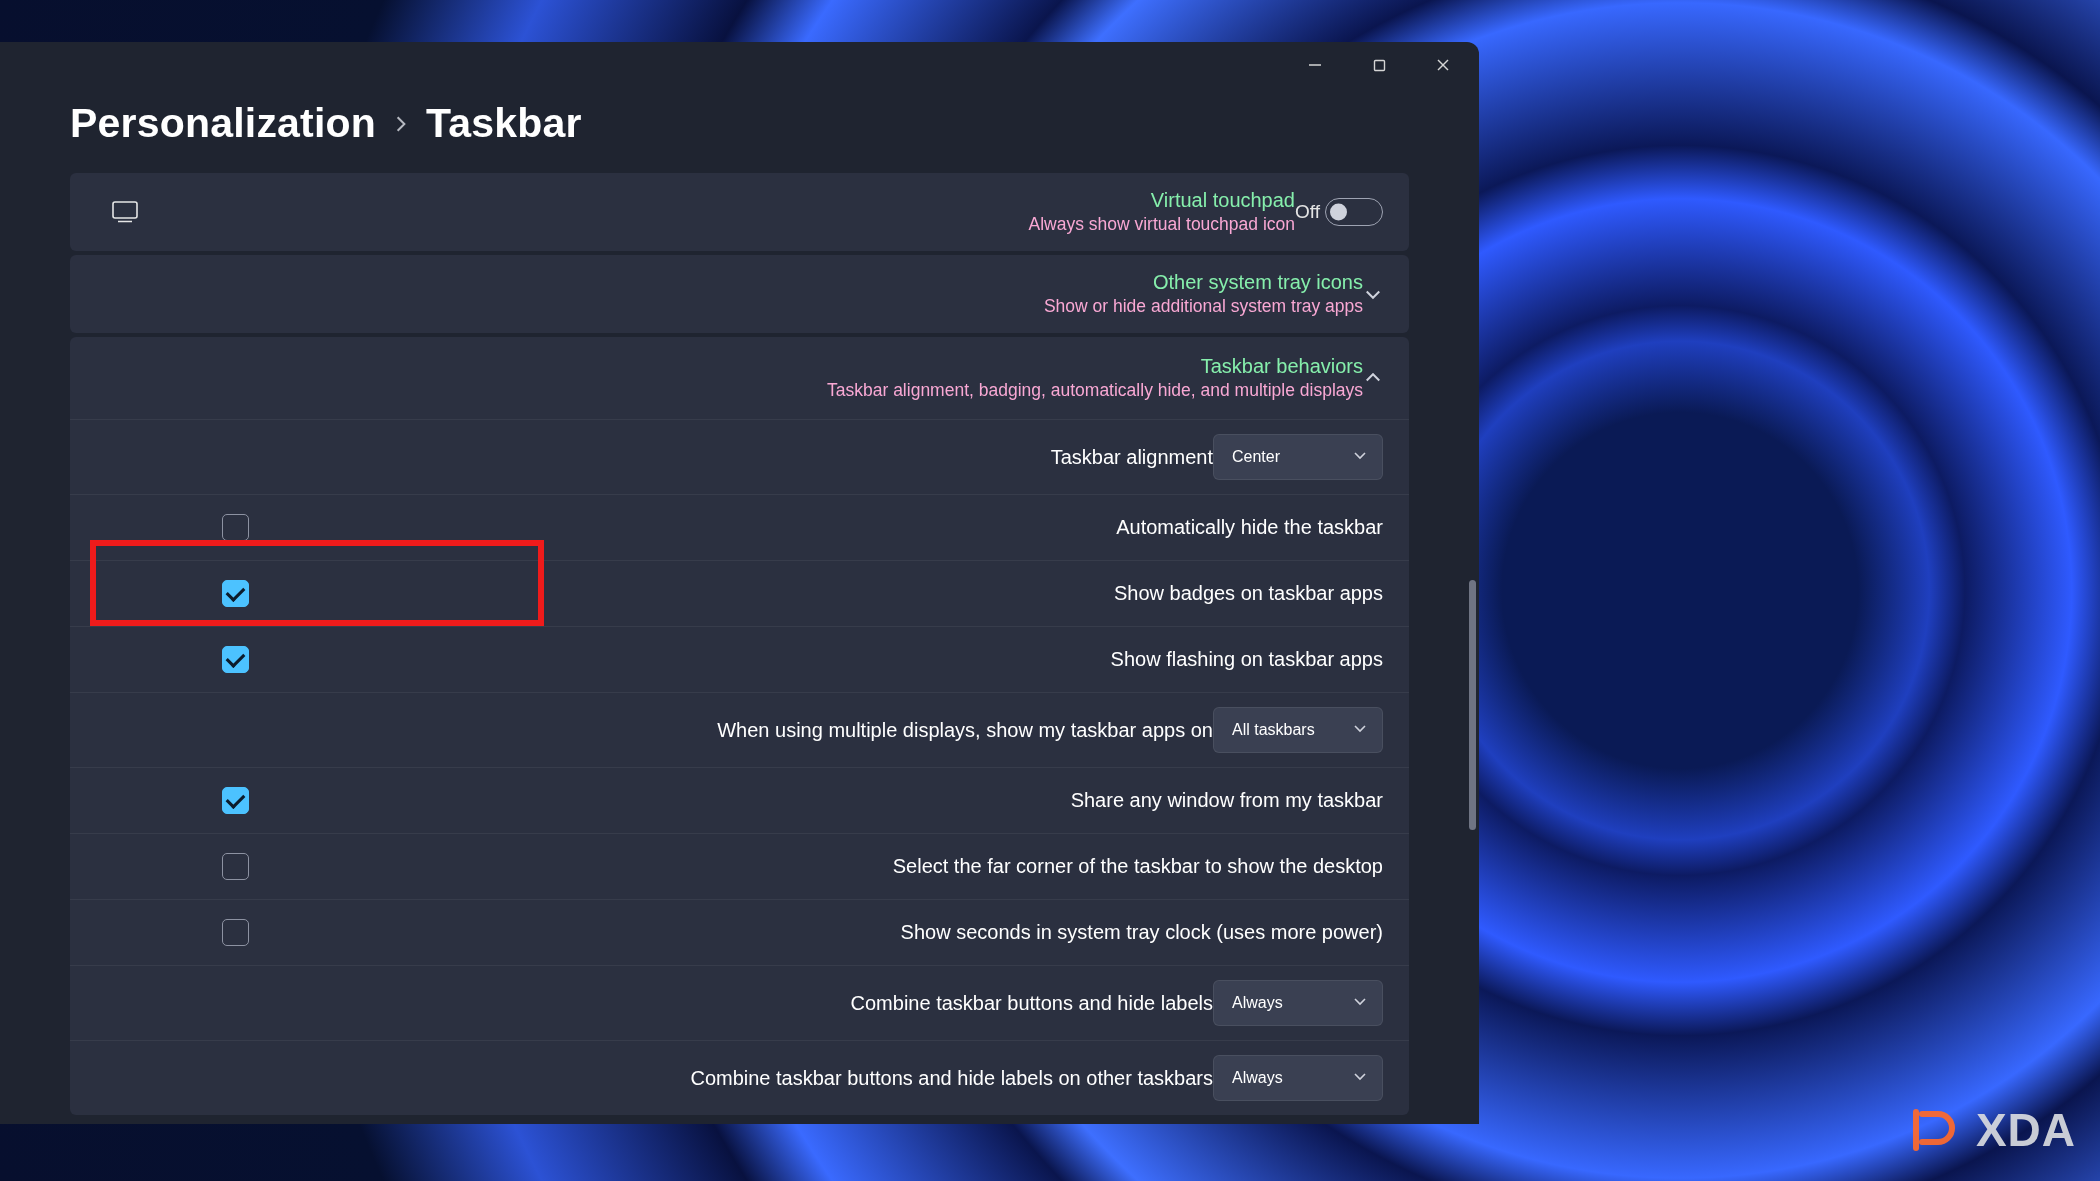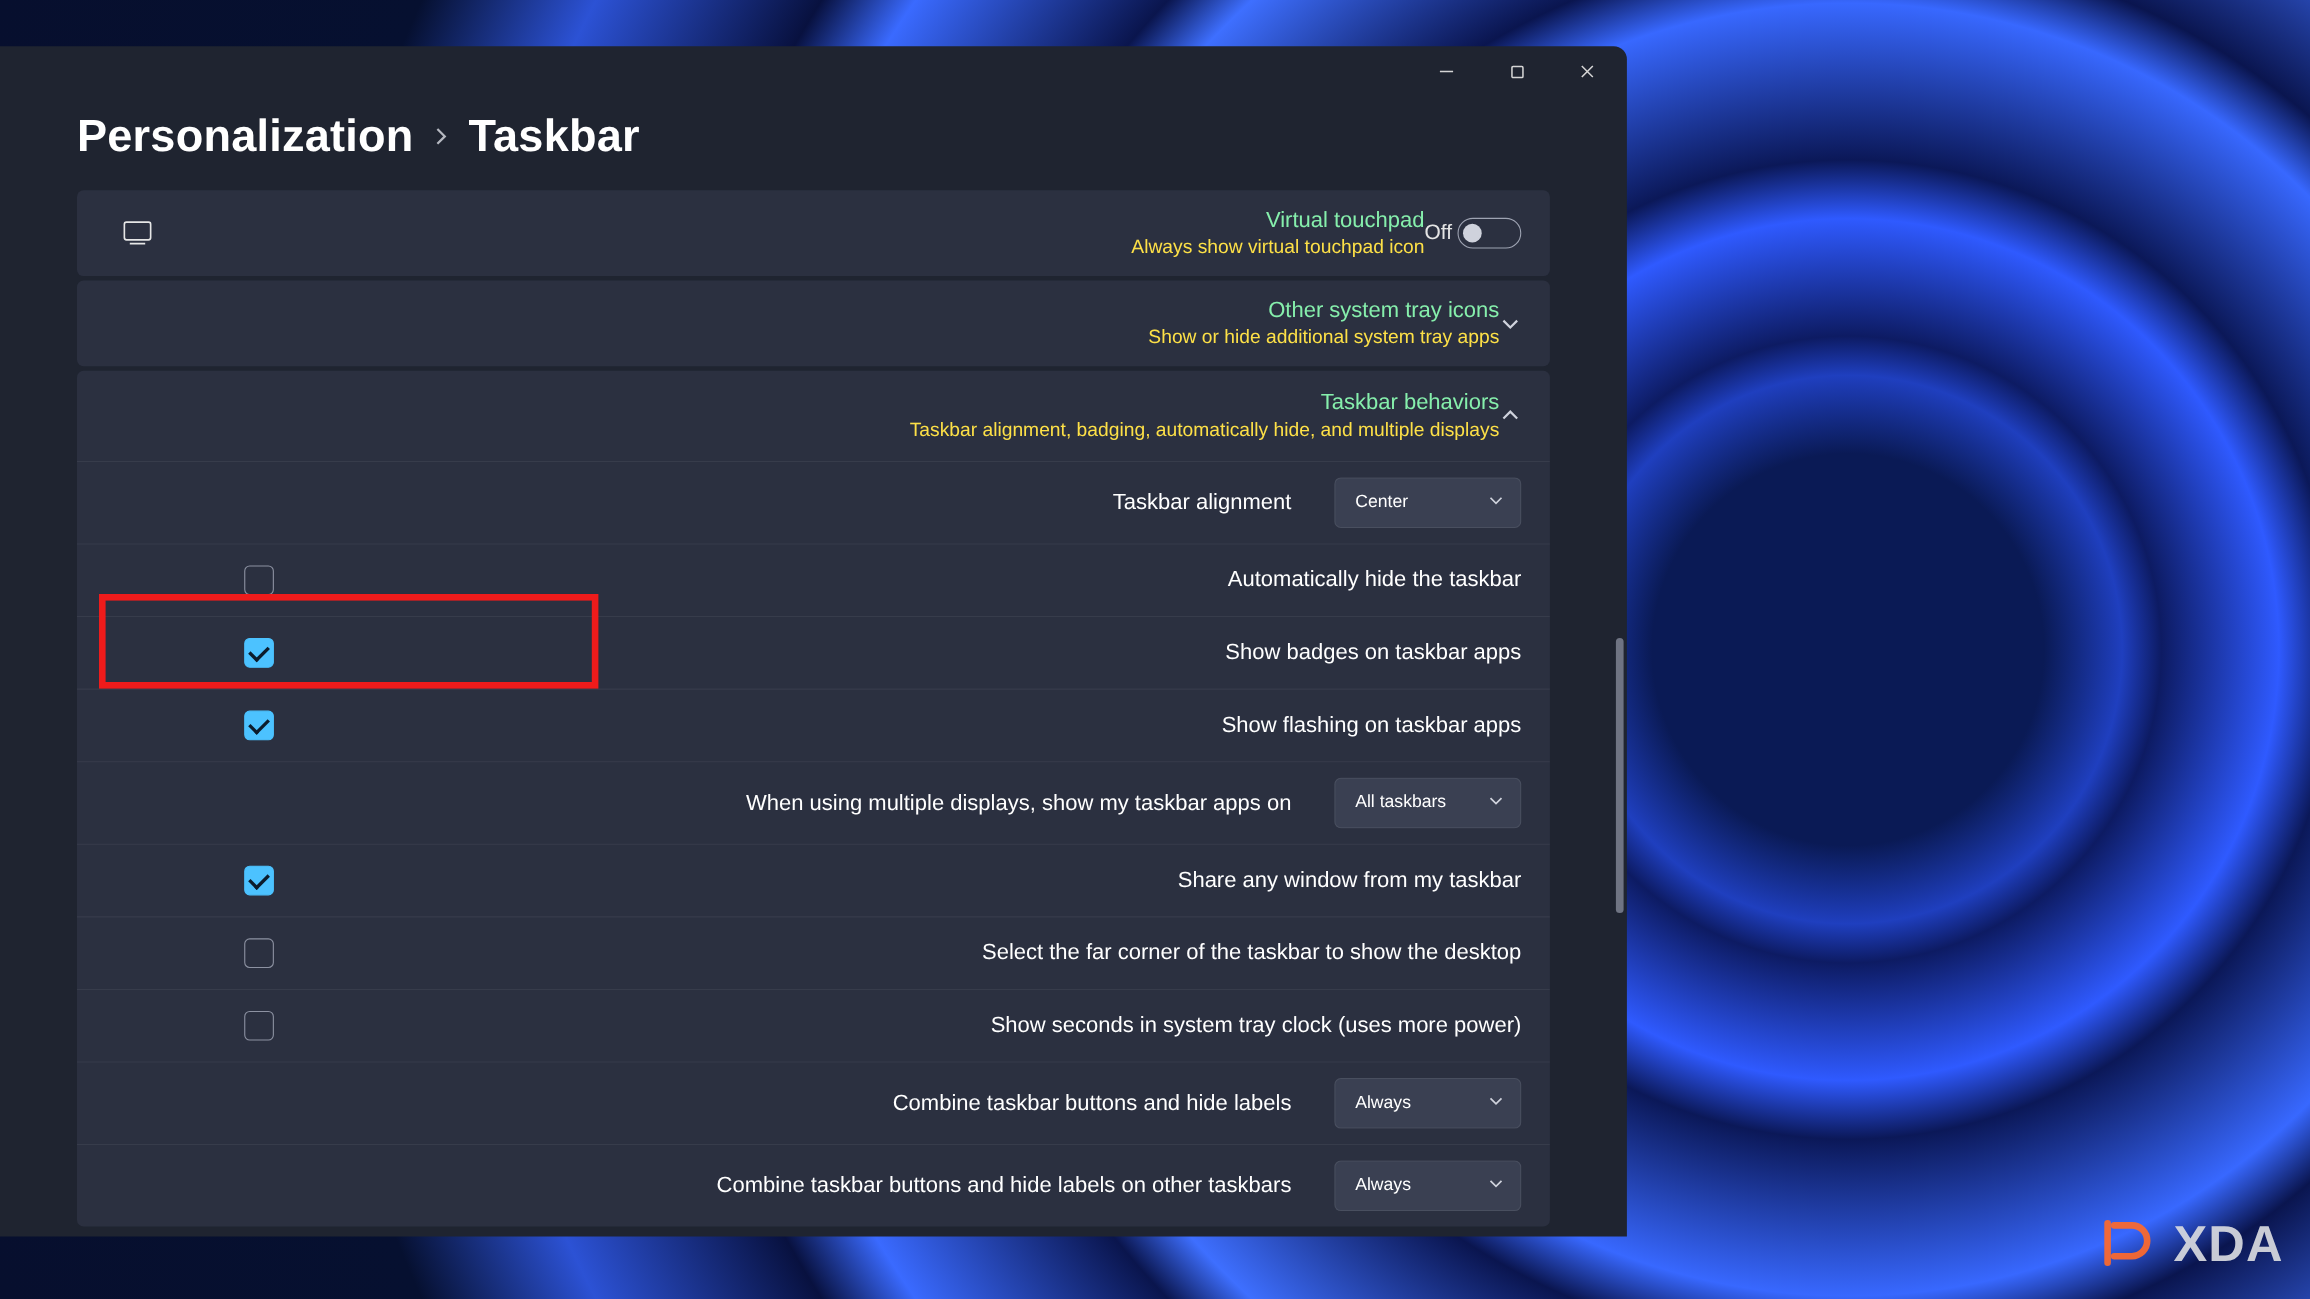--- a/index.html
+++ b/index.html
@@ -61,21 +61,21 @@
 }
 
 .row-icon {
   width: 58px;
   display: flex; justify-content: center;
   color: #e6e6e6;
 }
 
 .titles { flex: 1; }
 .row-title { color: #86efac; font-size: 20px; font-weight: 400; }
-.row-sub { color: #fde047; font-size: 17.5px; margin-top: 2px; }
+.row-sub { color: #f9a8d4; font-size: 17.5px; margin-top: 2px; }
 
 .right-cluster { display: flex; align-items: center; gap: 5px; }
 
 .state-label { color: #e4e4e4; font-size: 19px; }
 
 .toggle {
   width: 58px; height: 28px;
   border: 1.5px solid #9ea3b2;
   border-radius: 16px;
   position: relative;
@@ -97,21 +97,20 @@
   display: flex; align-items: center;
 }
 .section-body .row:not(:first-child) { border-top: 1px solid rgba(255,255,255,.06); }
 .section-body .row:first-child { border-top: 1px solid rgba(255,255,255,.06); }
 
 .row {
   display: flex; align-items: center;
   padding: 14px 26px 14px 70px;
   min-height: 66px;
   position: relative;
-  gap: 39px;
 }
 
 .row.indent-text   { padding-left: 152px; }
 .row.indent-nocheck { padding-left: 152px; }
 
 .row .label { color: #fff; font-size: 20px; flex: 1; }
 
 .chk {
   width: 27px; height: 27px;
   border: 1.5px solid #8d92a2;

